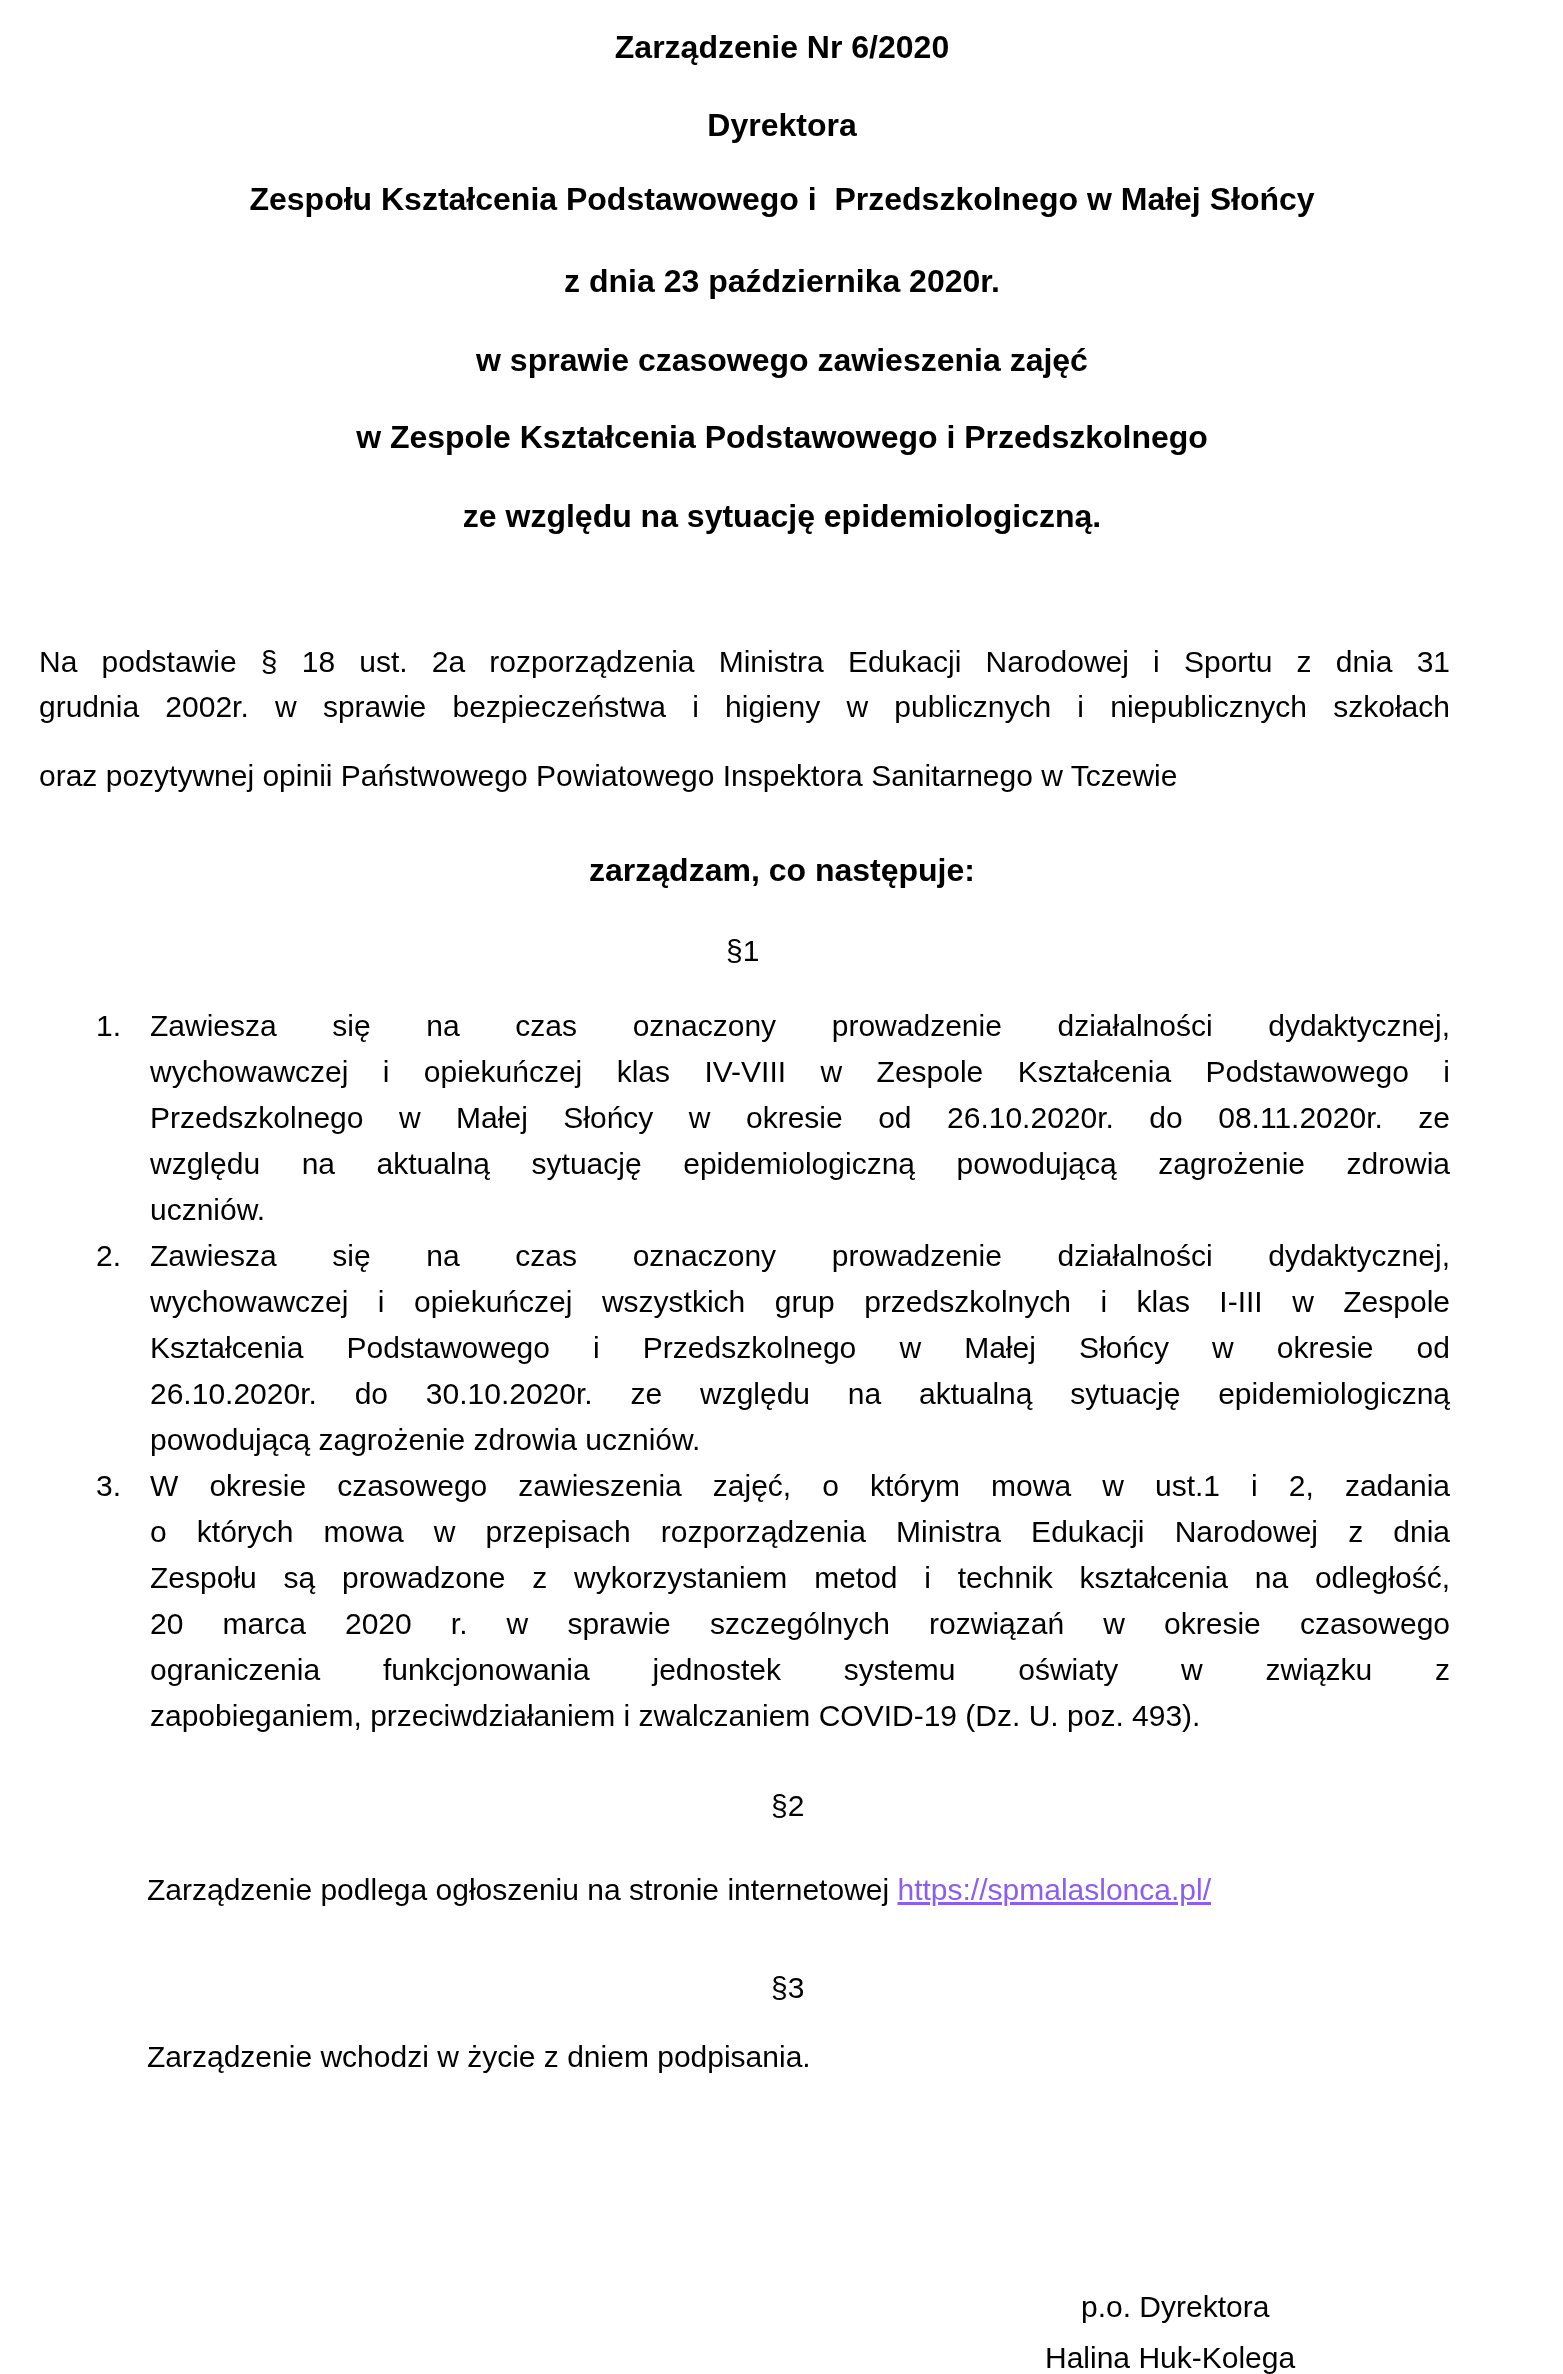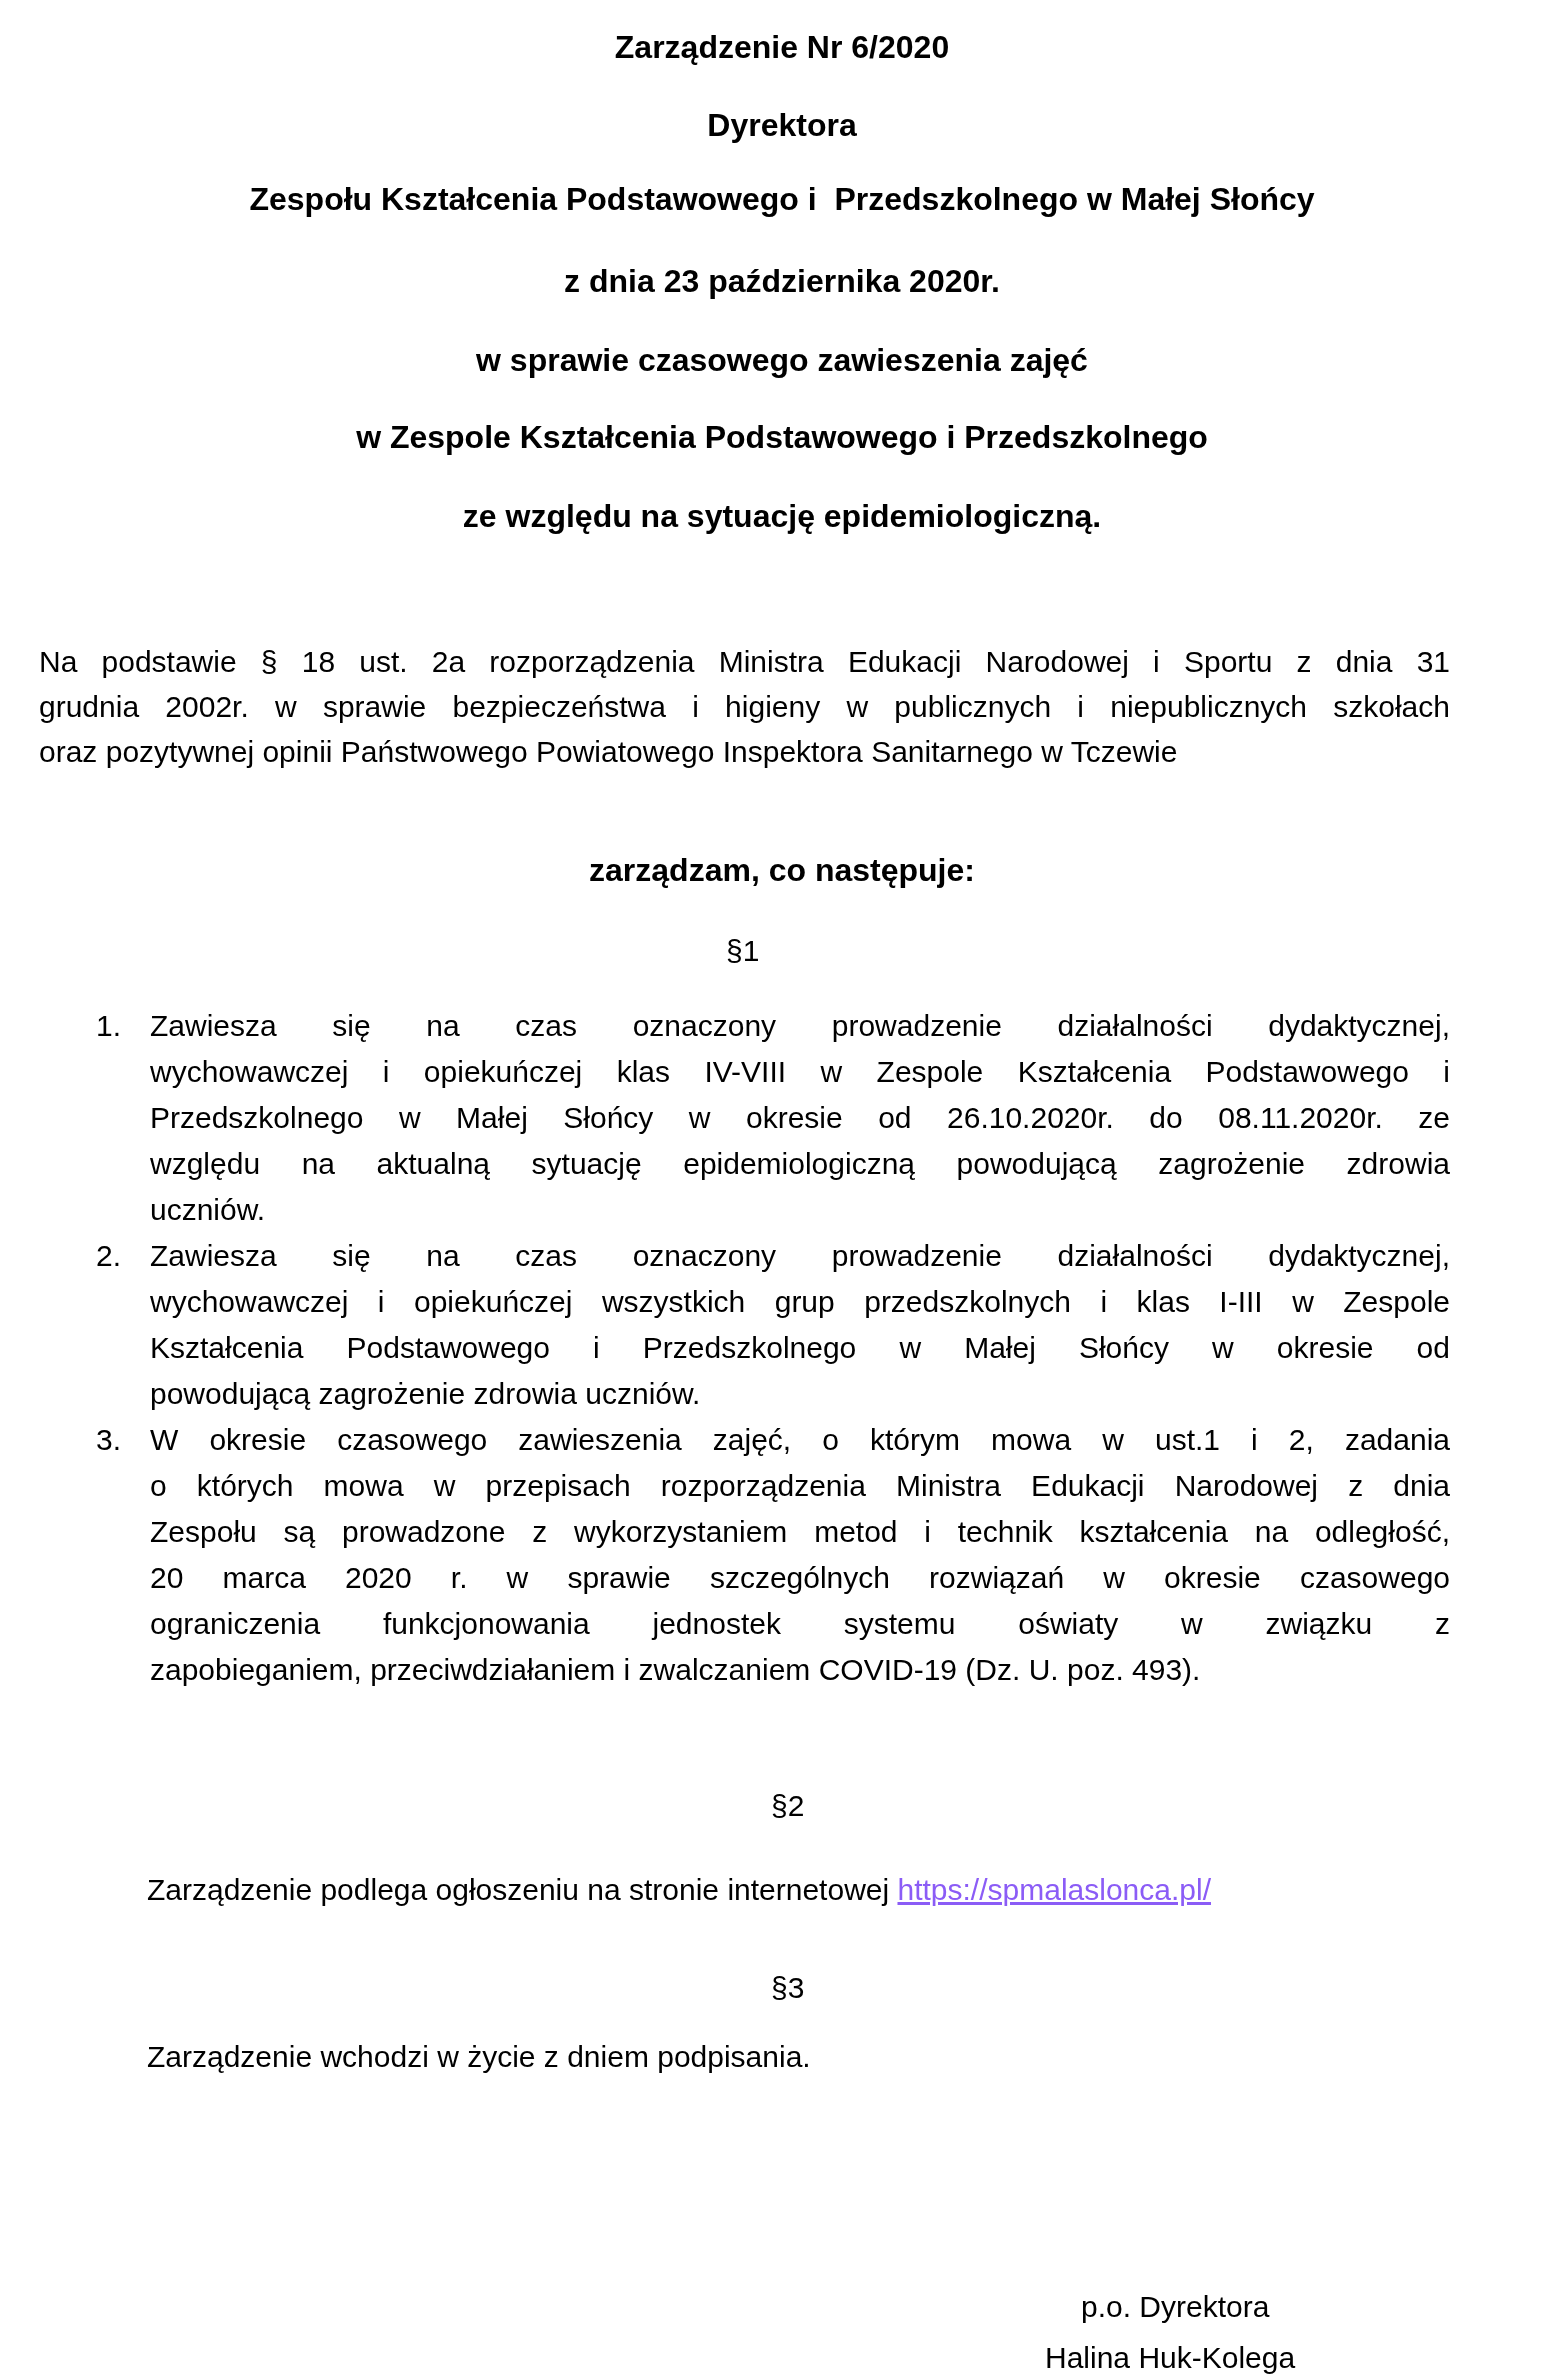--- a/index.html
+++ b/index.html
@@ -30,21 +30,21 @@
       line-height: 45px;
       text-align: justify;
       text-align-last: left;
     }
     .body-para .ln {
       display: block;
       text-align: justify;
       text-align-last: justify;
       white-space: normal;
     }
-    .body-para .ln.last { text-align-last: left; }
+    .body-para .ln.last { text-align-last: left; margin-top: 24px; }
     .section-mark {
       position: absolute;
       font-size: 30px;
       line-height: 45px;
       white-space: pre;
     }
     .list {
       position: absolute;
       left: 0;
       top: 987px;
@@ -117,20 +117,21 @@
         <span class="ln">względu na aktualną sytuację epidemiologiczną powodującą zagrożenie zdrowia</span>
         <span class="ln last">uczniów.</span>
       </div>
     </div>
     <div class="list-item">
       <span class="list-num">2.</span>
       <div class="list-text">
         <span class="ln">Zawiesza się na czas oznaczony prowadzenie działalności dydaktycznej,</span>
         <span class="ln">wychowawczej i opiekuńczej wszystkich grup przedszkolnych i klas I-III w Zespole</span>
         <span class="ln">Kształcenia Podstawowego i Przedszkolnego w Małej Słońcy w okresie od</span>
+        <span class="ln">26.10.2020r. do 30.10.2020r. ze względu na aktualną sytuację epidemiologiczną</span>
         <span class="ln last">powodującą zagrożenie zdrowia uczniów.</span>
       </div>
     </div>
     <div class="list-item">
       <span class="list-num">3.</span>
       <div class="list-text">
         <span class="ln">W okresie czasowego zawieszenia zajęć, o którym mowa w ust.1 i 2, zadania</span>
         <span class="ln">o których mowa w przepisach rozporządzenia Ministra Edukacji Narodowej z dnia</span>
         <span class="ln">Zespołu są prowadzone z wykorzystaniem metod i technik kształcenia na odległość,</span>
         <span class="ln">20 marca 2020 r. w sprawie szczególnych rozwiązań w okresie czasowego</span>

